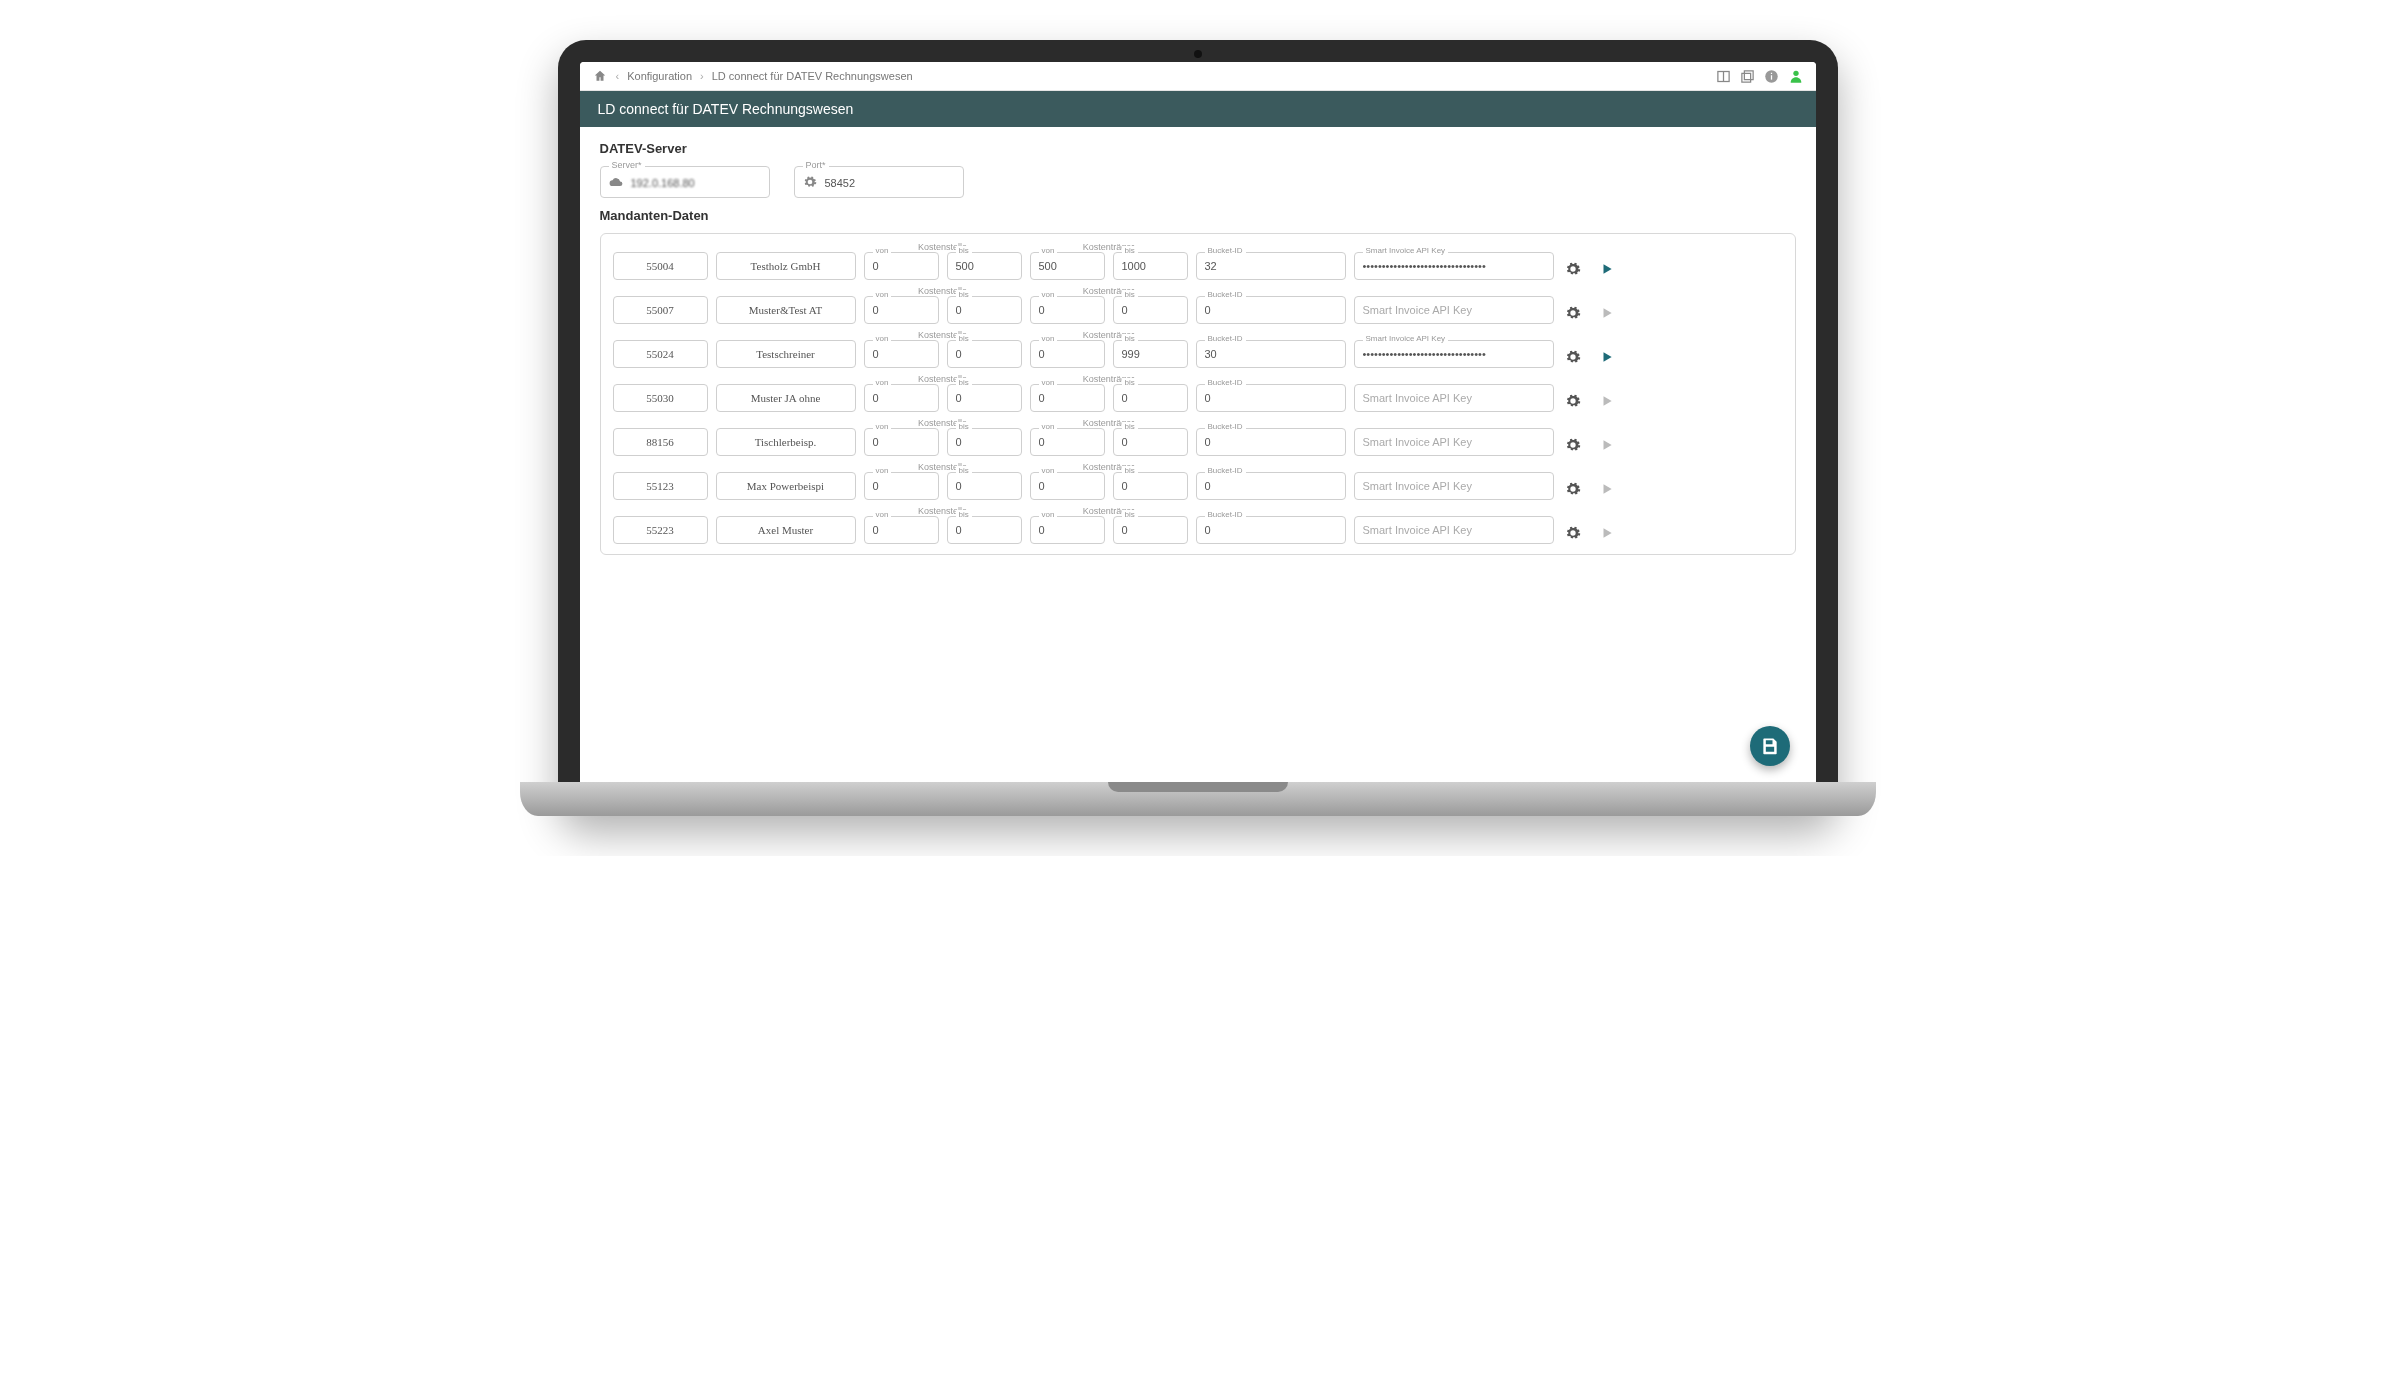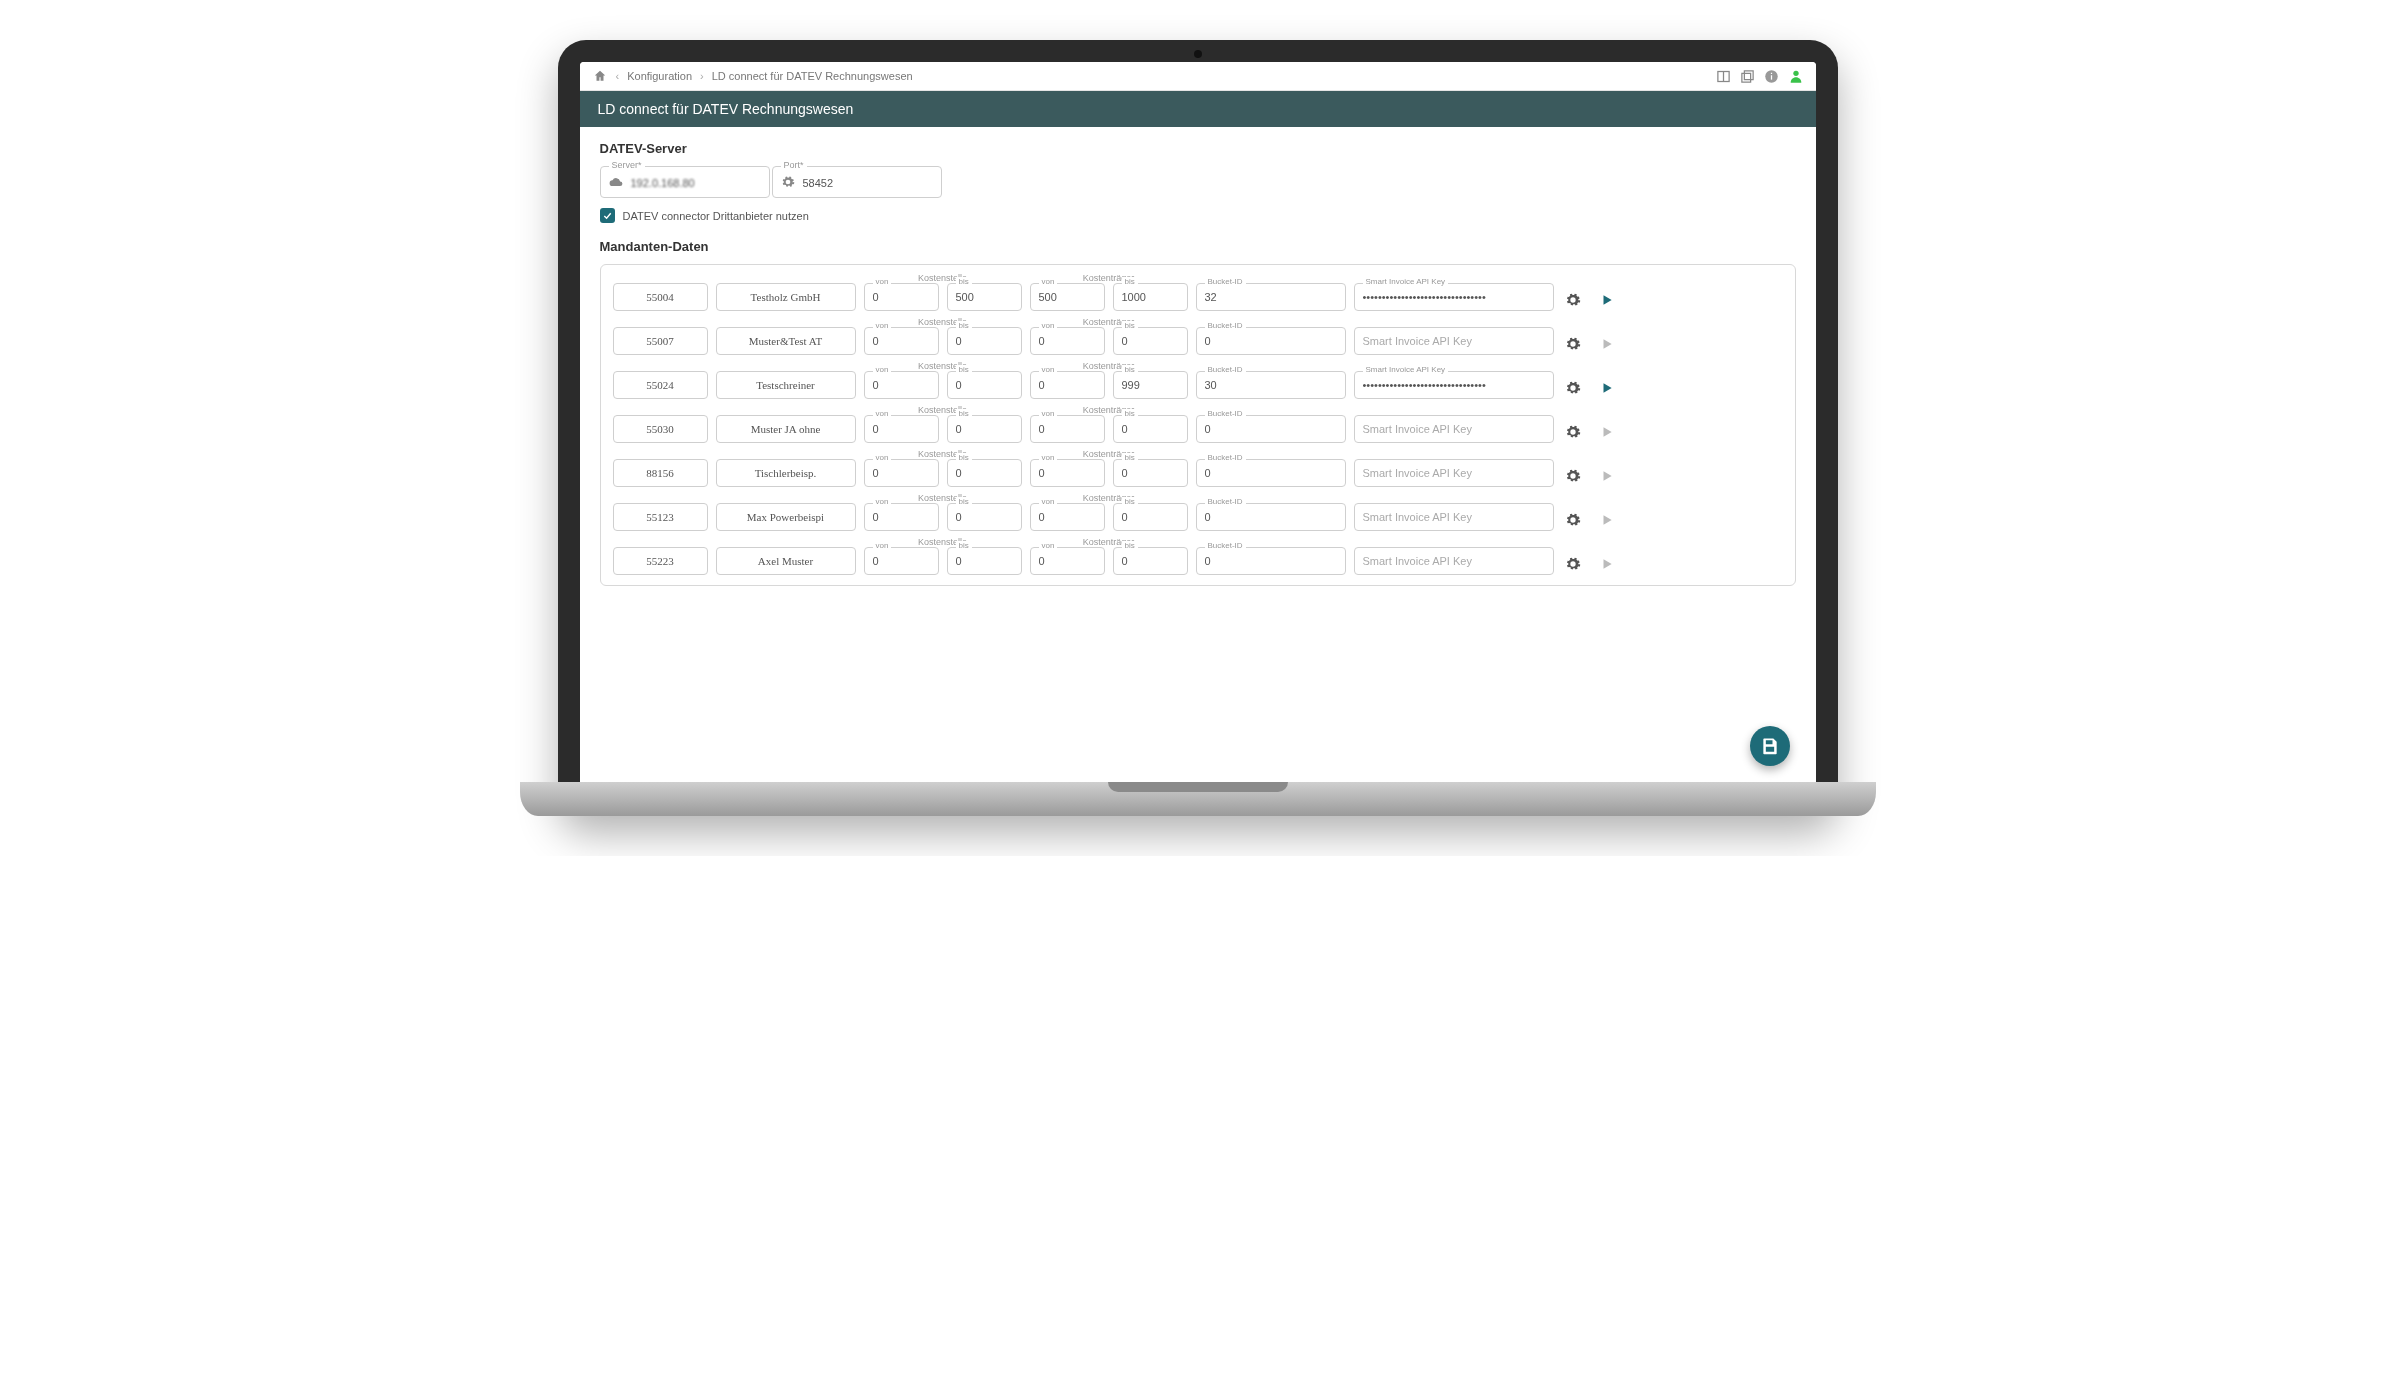--- a/index.html
+++ b/index.html
@@ -53,21 +53,21 @@
   }
 
   
   .content {
     flex: 1 1 auto; overflow: hidden;
     padding: 14px 20px 0 20px;
     position: relative;
   }
   h4.section { font-size: 13px; font-weight: 700; color:#333; margin-bottom: 10px; }
 
-  .server-grid { display: flex; gap: 2px; margin-bottom: 10px; }
+  .server-grid { display: flex; gap: 24px; margin-bottom: 10px; }
   .fld {
     position: relative;
     border: 1px solid #cfcfcf;
     border-radius: 4px;
     padding: 6px 8px 6px 30px;
     width: 170px;
     background: #fff;
   }
   .fld .lbl {
     position: absolute; top: -7px; left: 8px;
@@ -236,28 +236,20 @@
           <span class="ico">
             <svg viewBox="0 0 24 24" width="14" height="14" fill="currentColor">
                 <path d="M12 8a4 4 0 100 8 4 4 0 000-8zm9 4l2 1-1 3-2-.5a8 8 0 01-1.7 1.7l.5 2-3 1-1-2a8 8 0 01-2.4 0l-1 2-3-1 .5-2A8 8 0 016.2 16.5L4 17l-1-3 2-1a8 8 0 010-2l-2-1 1-3 2 .5A8 8 0 017.8 5.5L7.3 3.5l3-1 1 2a8 8 0 012.4 0l1-2 3 1-.5 2a8 8 0 011.7 1.7l2-.5 1 3-2 1a8 8 0 010 2z"></path>
               </svg>
           </span>
           <input value="58452" style="">
         </div>
       </div>
 
 
-      <div class="chk-row">
-        <span class="chk">
-          <svg viewBox="0 0 24 24" width="11" height="11" fill="none" stroke="#fff" stroke-width="3">
-              <polyline points="5 13 10 18 19 7"></polyline>
-            </svg>
-        </span>
-        <span>DATEV connector Drittanbieter nutzen</span>
-      </div>
 
       <h4 class="section">Mandanten-Daten</h4>
 
       <div class="mandanten-box" id="mand-rows">
 
       <div class="row" style="margin-bottom: 0px;">
             <div></div>
             <div></div>
             <div class="pair-head">Kostenstelle</div>
             <div class="pair-head">Kostenträger</div>

